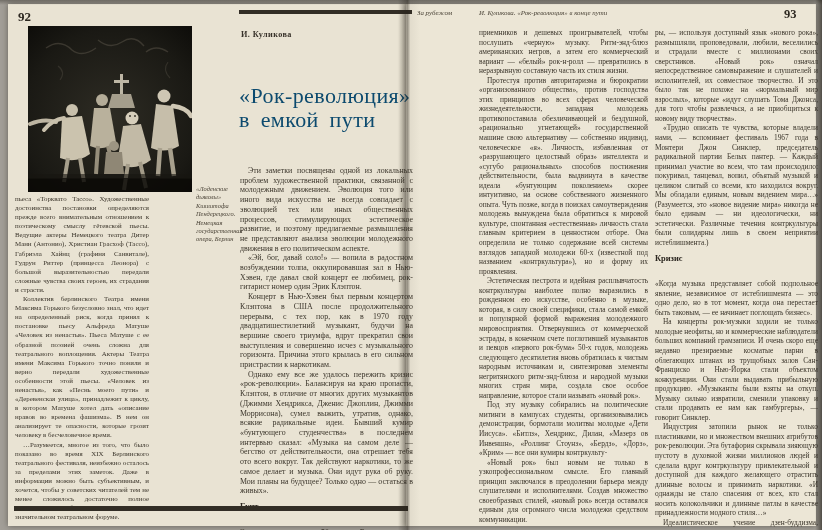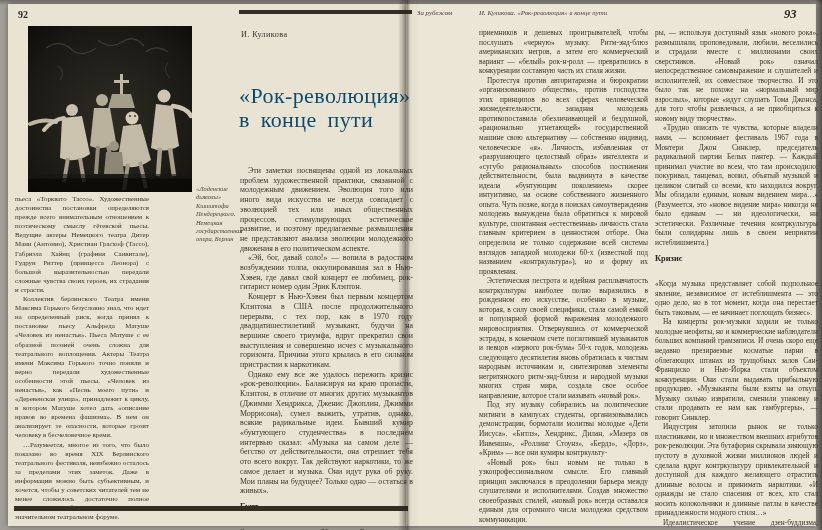--- a/index.html
+++ b/index.html
@@ -13,41 +13,41 @@
   .page{position:absolute;top:4px;height:522px;background:#e9e3d3;}
   .page.left{left:8px;width:398px;box-shadow:0 0 6px rgba(40,35,25,.5);}
   .page.right{left:406px;width:410px;background:#ece6d6;box-shadow:0 0 6px rgba(40,35,25,.5);}
   .gutter{position:absolute;left:396px;top:0;width:24px;height:530px;
     background:linear-gradient(to right,rgba(35,30,22,0) 8%,rgba(35,30,22,.42) 48%,rgba(35,30,22,.05) 60%,rgba(35,30,22,0) 100%);}
   .edge-right{position:absolute;right:0;top:0;width:7px;height:530px;
     background:linear-gradient(to left,rgba(25,22,16,.6),rgba(25,22,16,0));}
   .edge-top{position:absolute;left:0;top:0;width:822px;height:5px;
     background:linear-gradient(to bottom,rgba(25,22,16,.35),rgba(25,22,16,0));}
 
-  .pagenum{position:absolute;font-weight:bold;font-size:10px;color:#2c2720;}
+  .pagenum{position:absolute;font-weight:bold;font-size:13px;color:#2c2720;}
   .pn-left{left:18px;top:9px;}
-  .pn-right{left:784px;top:7px;font-size:12.5px;font-style:italic;}
+  .pn-right{left:784px;top:7px;font-size:12.5px;}
 
   .photo{position:absolute;left:28px;top:26px;width:164px;height:166px;background:#13120e;}
   .photo svg{display:block;}
   .caption{position:absolute;left:196px;top:185px;width:47px;
     font-style:italic;font-size:6.4px;line-height:8.4px;color:#494236;}
 
   .col{position:absolute;text-align:justify;}
   .col p{margin:0;text-indent:8px;}
   .col p.noindent{text-indent:0;}
   .col h3{margin:6px 0 16px;font-size:8.4px;text-indent:0;text-align:left;color:#2c2720;}
 
   .lcol{left:15px;top:194px;width:134px;font-size:6.9px;line-height:9.1px;}
 
   .rule{position:absolute;background:#322d25;}
   .rule-article-top{left:239px;top:10px;width:173px;height:4px;}
   .rule-bottom{left:14px;top:506px;width:394px;height:5px;}
 
-  .author{position:absolute;left:241px;top:30px;font-size:8.2px;letter-spacing:.4px;color:#38322a;}
+  .author{position:absolute;left:241px;top:30px;font-size:8.2px;letter-spacing:.4px;color:#38322a;font-weight:bold;}
   .art-title{position:absolute;left:239px;top:84px;width:175px;
     font-size:22px;line-height:24px;word-spacing:5px;letter-spacing:.4px;color:#0c4a6e;}
   .acol{left:240px;top:166px;width:173px;font-size:7.9px;line-height:9.7px;}
 
   .runhead{position:absolute;top:9px;font-style:italic;font-size:6.9px;color:#494236;}
   .rh-section{left:417px;}
   .rh-title{left:479px;}
 
   .c1{left:479px;top:28px;width:169px;font-size:7.4px;line-height:9.55px;}
   .c2{left:655px;top:28px;width:163px;font-size:7.4px;line-height:9.55px;}
@@ -122,40 +122,40 @@
     <p class="noindent">пьеса «Торквато Тассо». Художественные достоинства постановки определяются прежде всего внимательным отношением к поэтическому смыслу гётевской пьесы. Ведущие актеры Немецкого театра Дитер Манн (Антонио), Христиан Грасхоф (Тассо), Габриэла Хайнц (графиня Санвитале), Гудрун Риттер (принцесса Леонора) с большой выразительностью передали сложные чувства своих героев, их страдания и страсти.</p>
     <p>Коллектив берлинского Театра имени Максима Горького безусловно знал, что идет на определенный риск, когда принял к постановке пьесу Альфреда Матуше «Человек из ненастья». Пьеса Матуше с ее образной поэзией очень сложна для театрального воплощения. Актеры Театра имени Максима Горького точно поняли и верно передали художественные особенности этой пьесы. «Человек из ненастья», как «Песнь моего пути» и «Деревенская улица», принадлежит к циклу, в котором Матуше хотел дать «описание нравов во времена фашизма». В нем он анализирует те опасности, которые грозят человеку в бесчеловечное время.</p>
     <p>…Разумеется, многое из того, что было показано во время XIX Берлинского театрального фестиваля, неизбежно осталось за пределами этих заметок. Даже в информации можно быть субъективным, и хочется, чтобы у советских читателей тем не менее сложилось достаточно полное представление об этом интересном и значительном театральном форуме.</p>
 
   </div>
 
   <div class="rule rule-article-top"></div>
   <div class="author">И. Куликова</div>
   <div class="art-title">
     <div>«Рок-революция»</div>
-    <div>в конце пути</div>
+    <div>в емкой пути</div>
   </div>
 
   <div class="col acol">
     <p>Эти заметки посвящены одной из локальных проблем художественной практики, связанной с молодежным движением. Эволюция того или иного вида искусства не всегда совпадает с эволюцией тех или иных общественных процессов, стимулирующих эстетическое развитие, и поэтому предлагаемые размышления не представляют анализа эволюции молодежного движения в его политическом аспекте.</p>
     <p>«Эй, бог, давай соло!» — вопила в радостном возбуждении толпа, оккупировавшая зал в Нью-Хэвен, где давал свой концерт ее любимец, рок-гитарист номер один Эрик Клэптон.</p>
     <p>Концерт в Нью-Хэвен был первым концертом Клэптона в США после продолжительного перерыва, с тех пор, как в 1970 году двадцатишестилетний музыкант, будучи на вершине своего триумфа, вдруг прекратил свои выступления и совершенно исчез с музыкального горизонта. Причина этого крылась в его сильном пристрастии к наркотикам.</p>
     <p>Однако ему все же удалось пережить кризис «рок-революции». Балансируя на краю пропасти, Клэптон, в отличие от многих других музыкантов (Джимми Хендрикса, Дженис Джоплин, Джимми Моррисона), сумел выжить, утратив, однако, всякие радикальные идеи. Бывший кумир «бунтующего студенчества» в последнем интервью сказал: «Музыка на самом деле — бегство от действительности, она отрешает тебя ото всего вокруг. Так действуют наркотики, то же самое делает и музыка. Они идут рука об руку. Мои планы на будущее? Только одно — остаться в живых».</p>
     <h3>Бунт</h3>
     <p class="noindent">Это началось давно, в 50-е годы. В своих сырых маленьких комнатах по всей Америке собирались подростки вокруг старых радио-</p>
   </div>
 
   <div class="rule rule-bottom"></div>
 
   <div class="runhead rh-section">За рубежом</div>
   <div class="runhead rh-title">И. Куликова. «Рок-революция» в конце пути</div>
   <div class="pagenum pn-right">93</div>
 
   <div class="col c1">
-    <p class="noindent">приемников и дешевых проигрывателей, чтобы послушать «черную» музыку. Ритм-энд-блюз американских негров, а затем его коммерческий вариант — «белый» рок-н-ролл — превратились в конкуренции составную часть их стиля жизни.</p>
+    <p class="noindent">приемников и дешевых проигрывателей, чтобы послушать «черную» музыку. Ритм-энд-блюз американских негров, а затем его коммерческий вариант — «белый» рок-н-ролл — превратились в неразрывную составную часть их стиля жизни.</p>
     <p>Протестуя против авторитаризма и бюрократии «организованного общества», против господства этих принципов во всех сферах человеческой жизнедеятельности, западная молодежь противопоставила обезличивающей и бездушной, «рационально угнетающей» государственной машине свою альтернативу — собственно индивид, человеческое «я». Личность, избавленная от «разрушающего целостный образ» интеллекта и «сугубо рациональных» способов постижения действительности, была выдвинута в качестве идеала «бунтующим поколением» скорее интуитивно, на основе собственного жизненного опыта. Чуть позже, когда в поисках самоутверждения молодежь вынуждена была обратиться к мировой культуре, спонтанная «естественная» личность стала главным критерием в ценностном отборе. Она определила не только содержание всей системы взглядов западной молодежи 60-х (известной под названием «контркультура»), но и форму их проявления.</p>
     <p>Эстетическая пестрота и идейная расплывчатость контркультуры наиболее полно выразились в рожденном ею искусстве, особенно в музыке, которая, в силу своей специфики, стала самой емкой и популярной формой выражения молодежного мировосприятия. Отвернувшись от коммерческой эстрады, в конечном счете поглотившей музыкантов и певцов «первого рок-бума» 50-х годов, молодежь следующего десятилетия вновь обратилась к чистым народным источникам и, синтезировав элементы негритянского ритм-энд-блюза и народной музыки многих стран мира, создала свое особое направление, которое стали называть «новый рок».</p>
     <p>Под эту музыку собирались на политические митинги в кампусах студенты, организовывались демонстрации, бормотали молитвы молодые «Дети Иисуса». «Битлз», Хендрикс, Дилан, «Мазерз ов Инвеншн», «Роллинг Стоунз», «Бердз», «Дорз», «Крим» — все они кумиры контркульту-</p>
     <p>«Новый рок» был новым не только в узкопрофессиональном смысле. Его главный принцип заключался в преодолении барьера между слушателями и исполнителями. Создав множество своеобразных стилей, «новый рок» всегда оставался единым для огромного числа молодежи средством коммуникации.</p>
   </div>
 
   <div class="col c2">
     <p class="noindent">ры, — используя доступный язык «нового рока», размышляли, проповедовали, любили, веселились и страдали вместе с миллионами своих сверстников. «Новый рок» означал непосредственное самовыражение и слушателей и исполнителей, их совместное творчество. И это было так не похоже на «нормальный мир взрослых», которые «идут слушать Тома Джонса, для того чтобы развлечься, а не приобщиться к новому виду творчества».</p>
     <p>«Трудно описать те чувства, которые владели нами, — вспоминает фестиваль 1967 года в Монтери Джон Синклер, председатель радикальной партии Белых пантер. — Каждый принимал участие во всем, что там происходило: покуривал, танцевал, вопил, объятый музыкой и целиком слитый со всеми, кто находился вокруг. Мы обладали единым, новым видением мира…» (Разумеется, это «новое видение мира» никогда не было единым — ни идеологически, ни эстетически. Различные течения контркультуры были солидарны лишь в своем неприятии истеблишмента.)</p>
     <h3>Кризис</h3>

